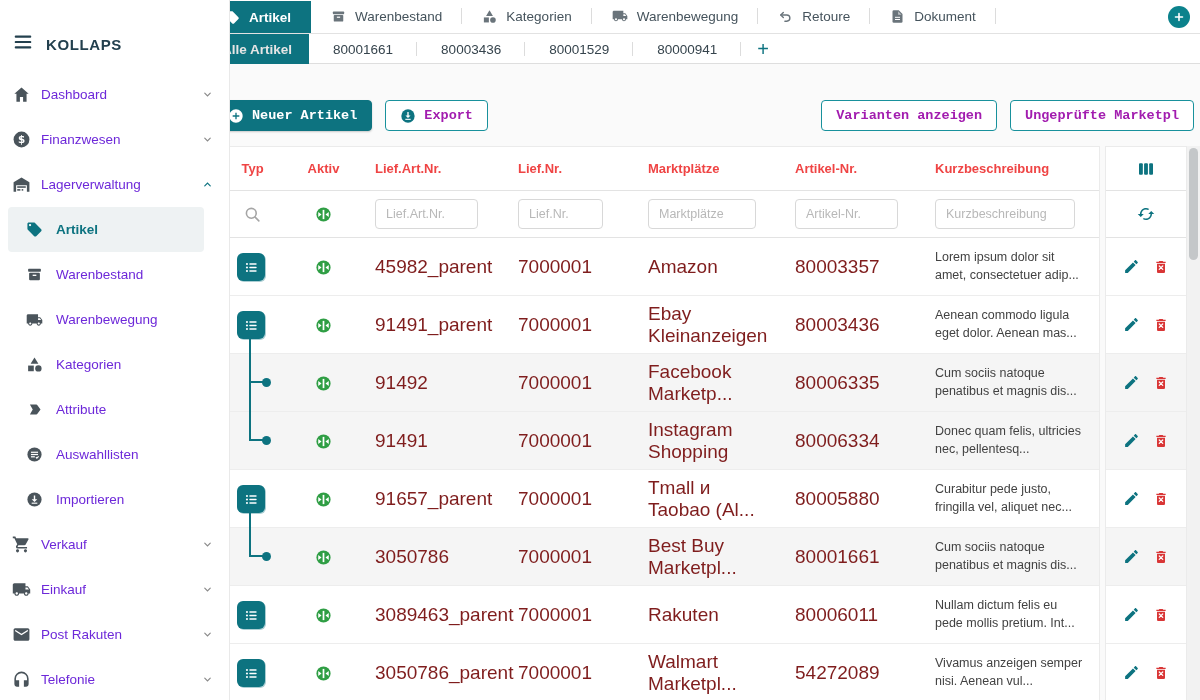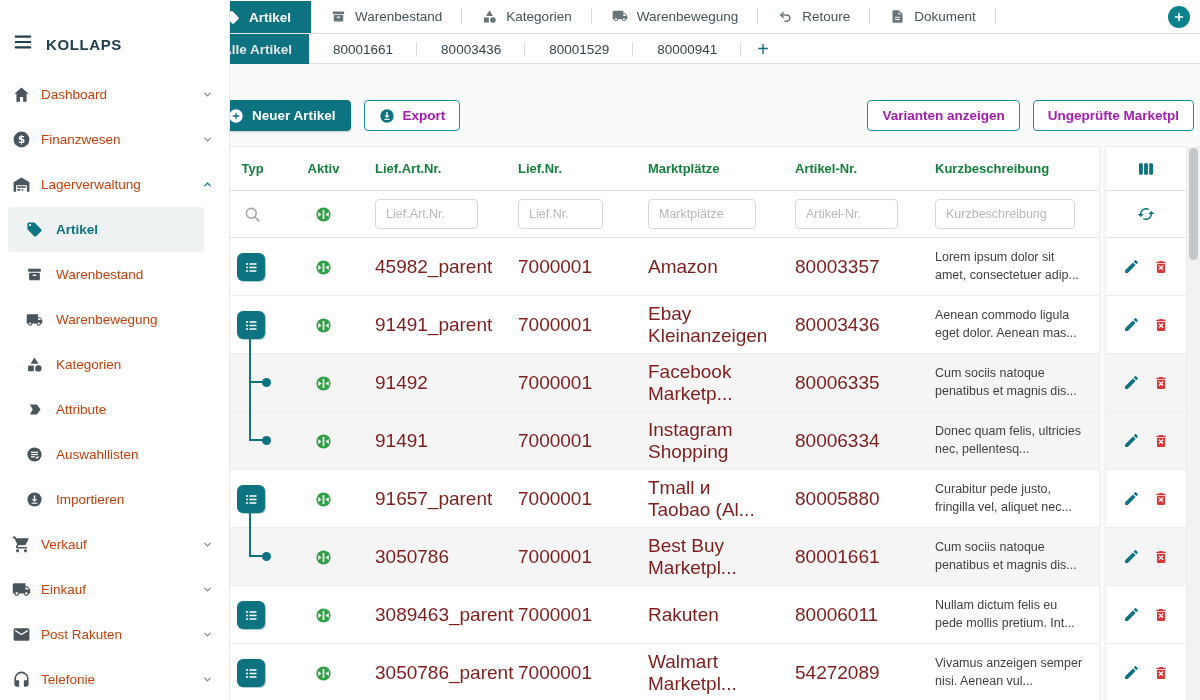--- a/index.html
+++ b/index.html
@@ -7,21 +7,21 @@
     font-family:"Liberation Sans","DejaVu Sans",sans-serif; }
   .app { position:relative; width:1200px; height:700px; }
 
   
   .sidebar { position:absolute; left:0; top:0; width:230px; height:700px;
     background:#fff; border-right:1px solid #e9e9e9; z-index:5; }
   .brand { display:flex; align-items:center; gap:12px; padding:30px 0 0 12px; height:58px; }
   .brand-text { font-size:15px; font-weight:700; letter-spacing:.6px; color:#23404e; }
   .nav { margin-top:14px; }
   .side-item { height:45px; display:flex; align-items:center; padding:0 16px 0 11px;
-    color:#c2410c; font-size:13.5px; cursor:pointer; }
+    color:#6d28d9; font-size:13.5px; cursor:pointer; }
   .side-item .s-ico { width:20px; height:20px; display:flex; align-items:center; justify-content:center; margin-right:10px; flex:0 0 20px; }
   .side-item .chev { margin-left:auto; display:flex; }
   .side-item.sub { padding-left:26px; }
   .side-item.sub .s-ico { width:17px; flex-basis:17px; margin-right:13px; }
   .side-item.sub.active { background:#eef2f3; border-radius:4px; margin:0 25px 0 8px;
     padding-left:18px; color:#0d7380; font-weight:700; }
 
   
   .main { position:absolute; left:205px; top:0; width:995px; height:700px; background:#fafafa; }
   .tabbar1 { height:34px; background:#fff; border-bottom:1px solid #e2e2e2;
@@ -40,33 +40,33 @@
   .tab2 { height:30px; display:flex; align-items:center; padding:0 24px; font-size:13.5px;
     color:#36444d; position:relative; cursor:pointer; }
   .tab2:not(.active):not(.plus)::after { content:''; position:absolute; right:0; top:8px;
     height:14px; width:1px; background:#dcdcdc; }
   .tab2.active { background:#0d7380; color:#e5e5e5; font-weight:700; padding:0 17px; }
   .tab2.plus { color:#0d7380; font-size:20px; font-weight:400; padding:0 16px; }
 
   
   .toolbar { display:flex; align-items:center; margin:36px 6px 0 8px; }
   .btn { height:31px; display:flex; align-items:center; gap:8px; border-radius:4px;
-    font-size:13.5px; padding:0 14px; cursor:pointer; font-family:Liberation Sans, sans-serif; }
+    font-size:13.5px; padding:0 14px; cursor:pointer; font-family:Liberation Mono, monospace; }
   .btn.filled { background:#0d7380; border:1px solid #0d7380; color:#fff; font-weight:700;
     box-shadow:0 1px 2px rgba(0,0,0,.2); }
   .btn.outline { background:#fff; border:1px solid #18919c; color:#a21caf; font-weight:700; }
   .toolbar .spacer { flex:1; }
   .toolbar .btn + .btn { margin-left:13px; }
 
   
   .grid-area { display:flex; align-items:flex-start; margin:15px 0 0 8px; height:554px; overflow:hidden; }
   .table-main { width:887px; background:#fff; border:1px solid #ebebeb; border-bottom:none; }
   .grid-row { display:grid; grid-template-columns:77px 65px 143px 130px 147px 140px 185px; }
   .thead { height:44px; align-items:center; border-bottom:1px solid #e3e3e3; }
-  .thead .hc { font-size:13px; font-weight:700; color:#15803d; padding-left:19px; }
+  .thead .hc { font-size:13px; font-weight:700; color:#ef4444; padding-left:19px; }
   .thead .hc.center { padding-left:0; text-align:center; }
   .frow { height:47px; align-items:center; border-bottom:1px solid #e3e3e3; }
   .frow .fc { padding-left:19px; }
   .frow .fc.center { padding-left:0; display:flex; justify-content:center; }
   .frow input { width:103px; height:30px; border:1px solid #d8d8d8; border-radius:4px;
     padding:0 10px; font-size:12.5px; color:#444; font-family:inherit; outline:none; }
   .frow input::placeholder { color:#b8b8b8; }
   .frow .w-liefnr input { width:85px; }
   .frow .w-markt input { width:108px; }
   .frow .w-kurz input { width:140px; }

